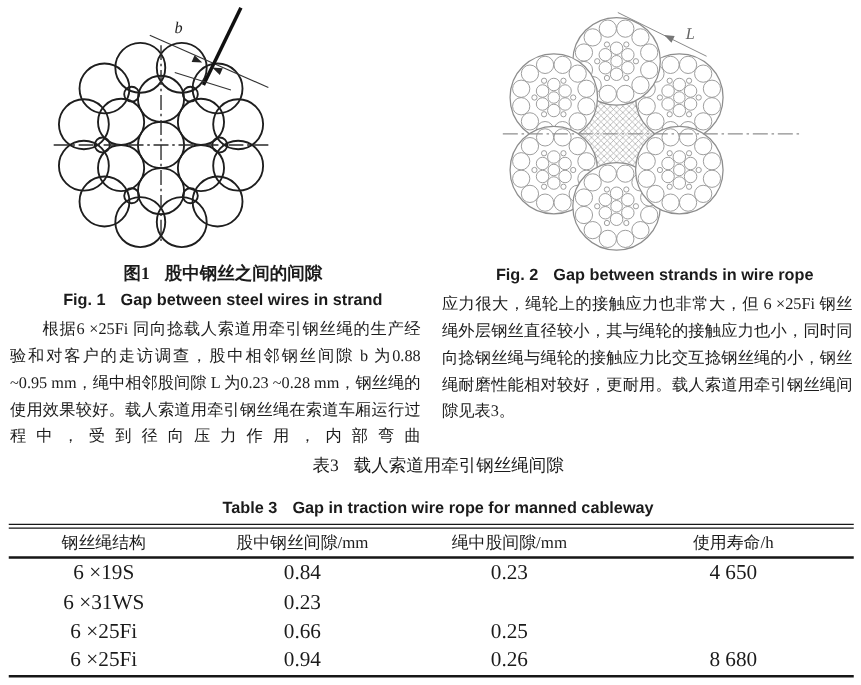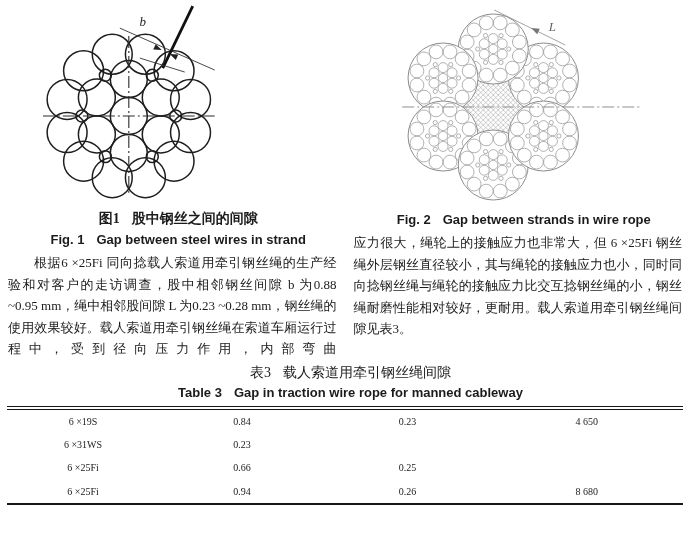--- a/index.html
+++ b/index.html
@@ -29,28 +29,28 @@
   
   .cap-zh{margin-top:2px;font-size:14px;font-weight:700;text-align:center;}
   .cap-en{margin-top:4px;font-size:13px;font-weight:700;text-align:center;
           font-family:"Liberation Sans","DejaVu Sans",sans-serif;}
   .cap-label{margin-right:12px;padding-left:12px;}
   
   .para{margin:5px 1px 0 1px;font-size:13px;line-height:21.5px;text-align:justify;}
   .para.indent{text-indent:2em;text-align-last:justify;}
   
   .tcap-zh{margin-top:4px;font-size:14px;font-weight:400;text-align:center;}
-  .tcap-en{margin-top:3px;font-size:13px;font-weight:700;text-align:center;
+  .tcap-en{margin-top:16px;font-size:13px;font-weight:700;text-align:center;
            font-family:"Liberation Sans","DejaVu Sans",sans-serif;}
   
   .tbl{margin:6px 6px 0 7px;border-top:4px double #161616;border-bottom:2px solid #161616;}
   .thead{display:grid;grid-template-columns:22.5% 24.5% 24.5% 28.5%;
          align-items:center;height:22px;border-bottom:2px solid #161616;font-size:13.5px;}
   .trow{display:grid;grid-template-columns:22.5% 24.5% 24.5% 28.5%;
-        align-items:center;height:23.4px;font-size:10px;}
+        align-items:center;height:23.4px;font-size:17px;}
   .thcell,.tcell{text-align:center;white-space:nowrap;}
 </style>
 </head>
 <body>
 
 <div class="page">
   <div class="columns">
 
     <div class="col">
       <div class="figbox">
@@ -282,20 +282,26 @@
   </div>
 
   <div class="tcap-zh">
     <span class="cap-label">表3</span><span>载人索道用牵引钢丝绳间隙</span>
   </div>
   <div class="tcap-en">
     <span class="cap-label">Table 3</span><span>Gap in traction wire rope for manned cableway</span>
   </div>
 
   <div class="tbl">
+    <div class="thead">
+      <div class="thcell">钢丝绳结构</div>
+      <div class="thcell">股中钢丝间隙/mm</div>
+      <div class="thcell">绳中股间隙/mm</div>
+      <div class="thcell">使用寿命/h</div>
+    </div>
     <div>
         <div class="trow">
           <div class="tcell">6 ×19S</div>
           <div class="tcell">0.84</div>
           <div class="tcell">0.23</div>
           <div class="tcell">4 650</div>
         </div>
         <div class="trow">
           <div class="tcell">6 ×31WS</div>
           <div class="tcell">0.23</div>

